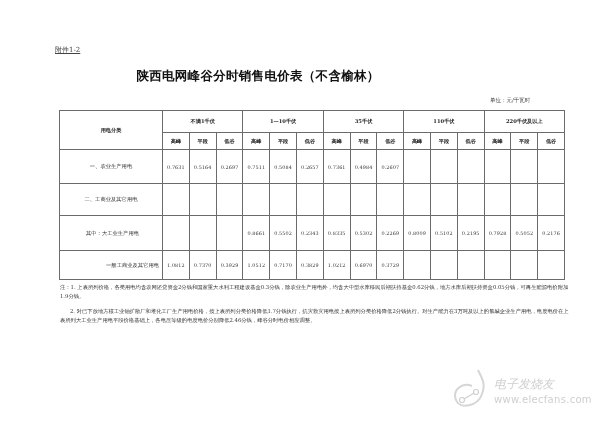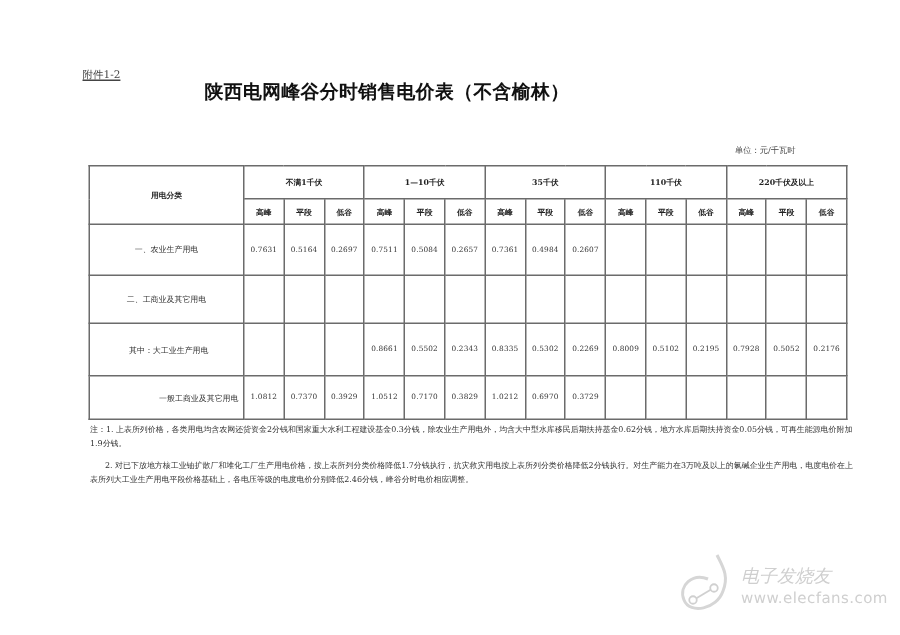--- a/index.html
+++ b/index.html
@@ -2,21 +2,21 @@
 <html><head>
 <meta charset="utf-8">
 <style>
   html, body { margin: 0; padding: 0; }
   body {
     width: 600px; height: 423px; background: #ffffff; position: relative; overflow: hidden;
     font-family: "DejaVu Serif", "Liberation Serif", serif; color: #222;
   }
   .attach { position: absolute; left: 55px; top: 45px; font-size: 7px; color: #444; text-decoration: underline; }
   .title {
-    position: absolute; left: 0; width: 516px; top: 53px; text-align: center;
+    position: absolute; left: 0; width: 516px; top: 68px; text-align: center;
     font-size: 12.5px; font-weight: bold; color: #111; letter-spacing: 0.3px;
   }
   .unit { position: absolute; left: 490px; top: 97px; font-size: 5.5px; color: #444; }
   table.price {
     position: absolute; left: 59px; top: 110px; width: 505px;
     border-collapse: collapse; table-layout: fixed;
     font-size: 5.2px; color: #333;
   }
   table.price td, table.price th {
     border: 0.9px solid #6b6b6b; text-align: center; vertical-align: middle;

